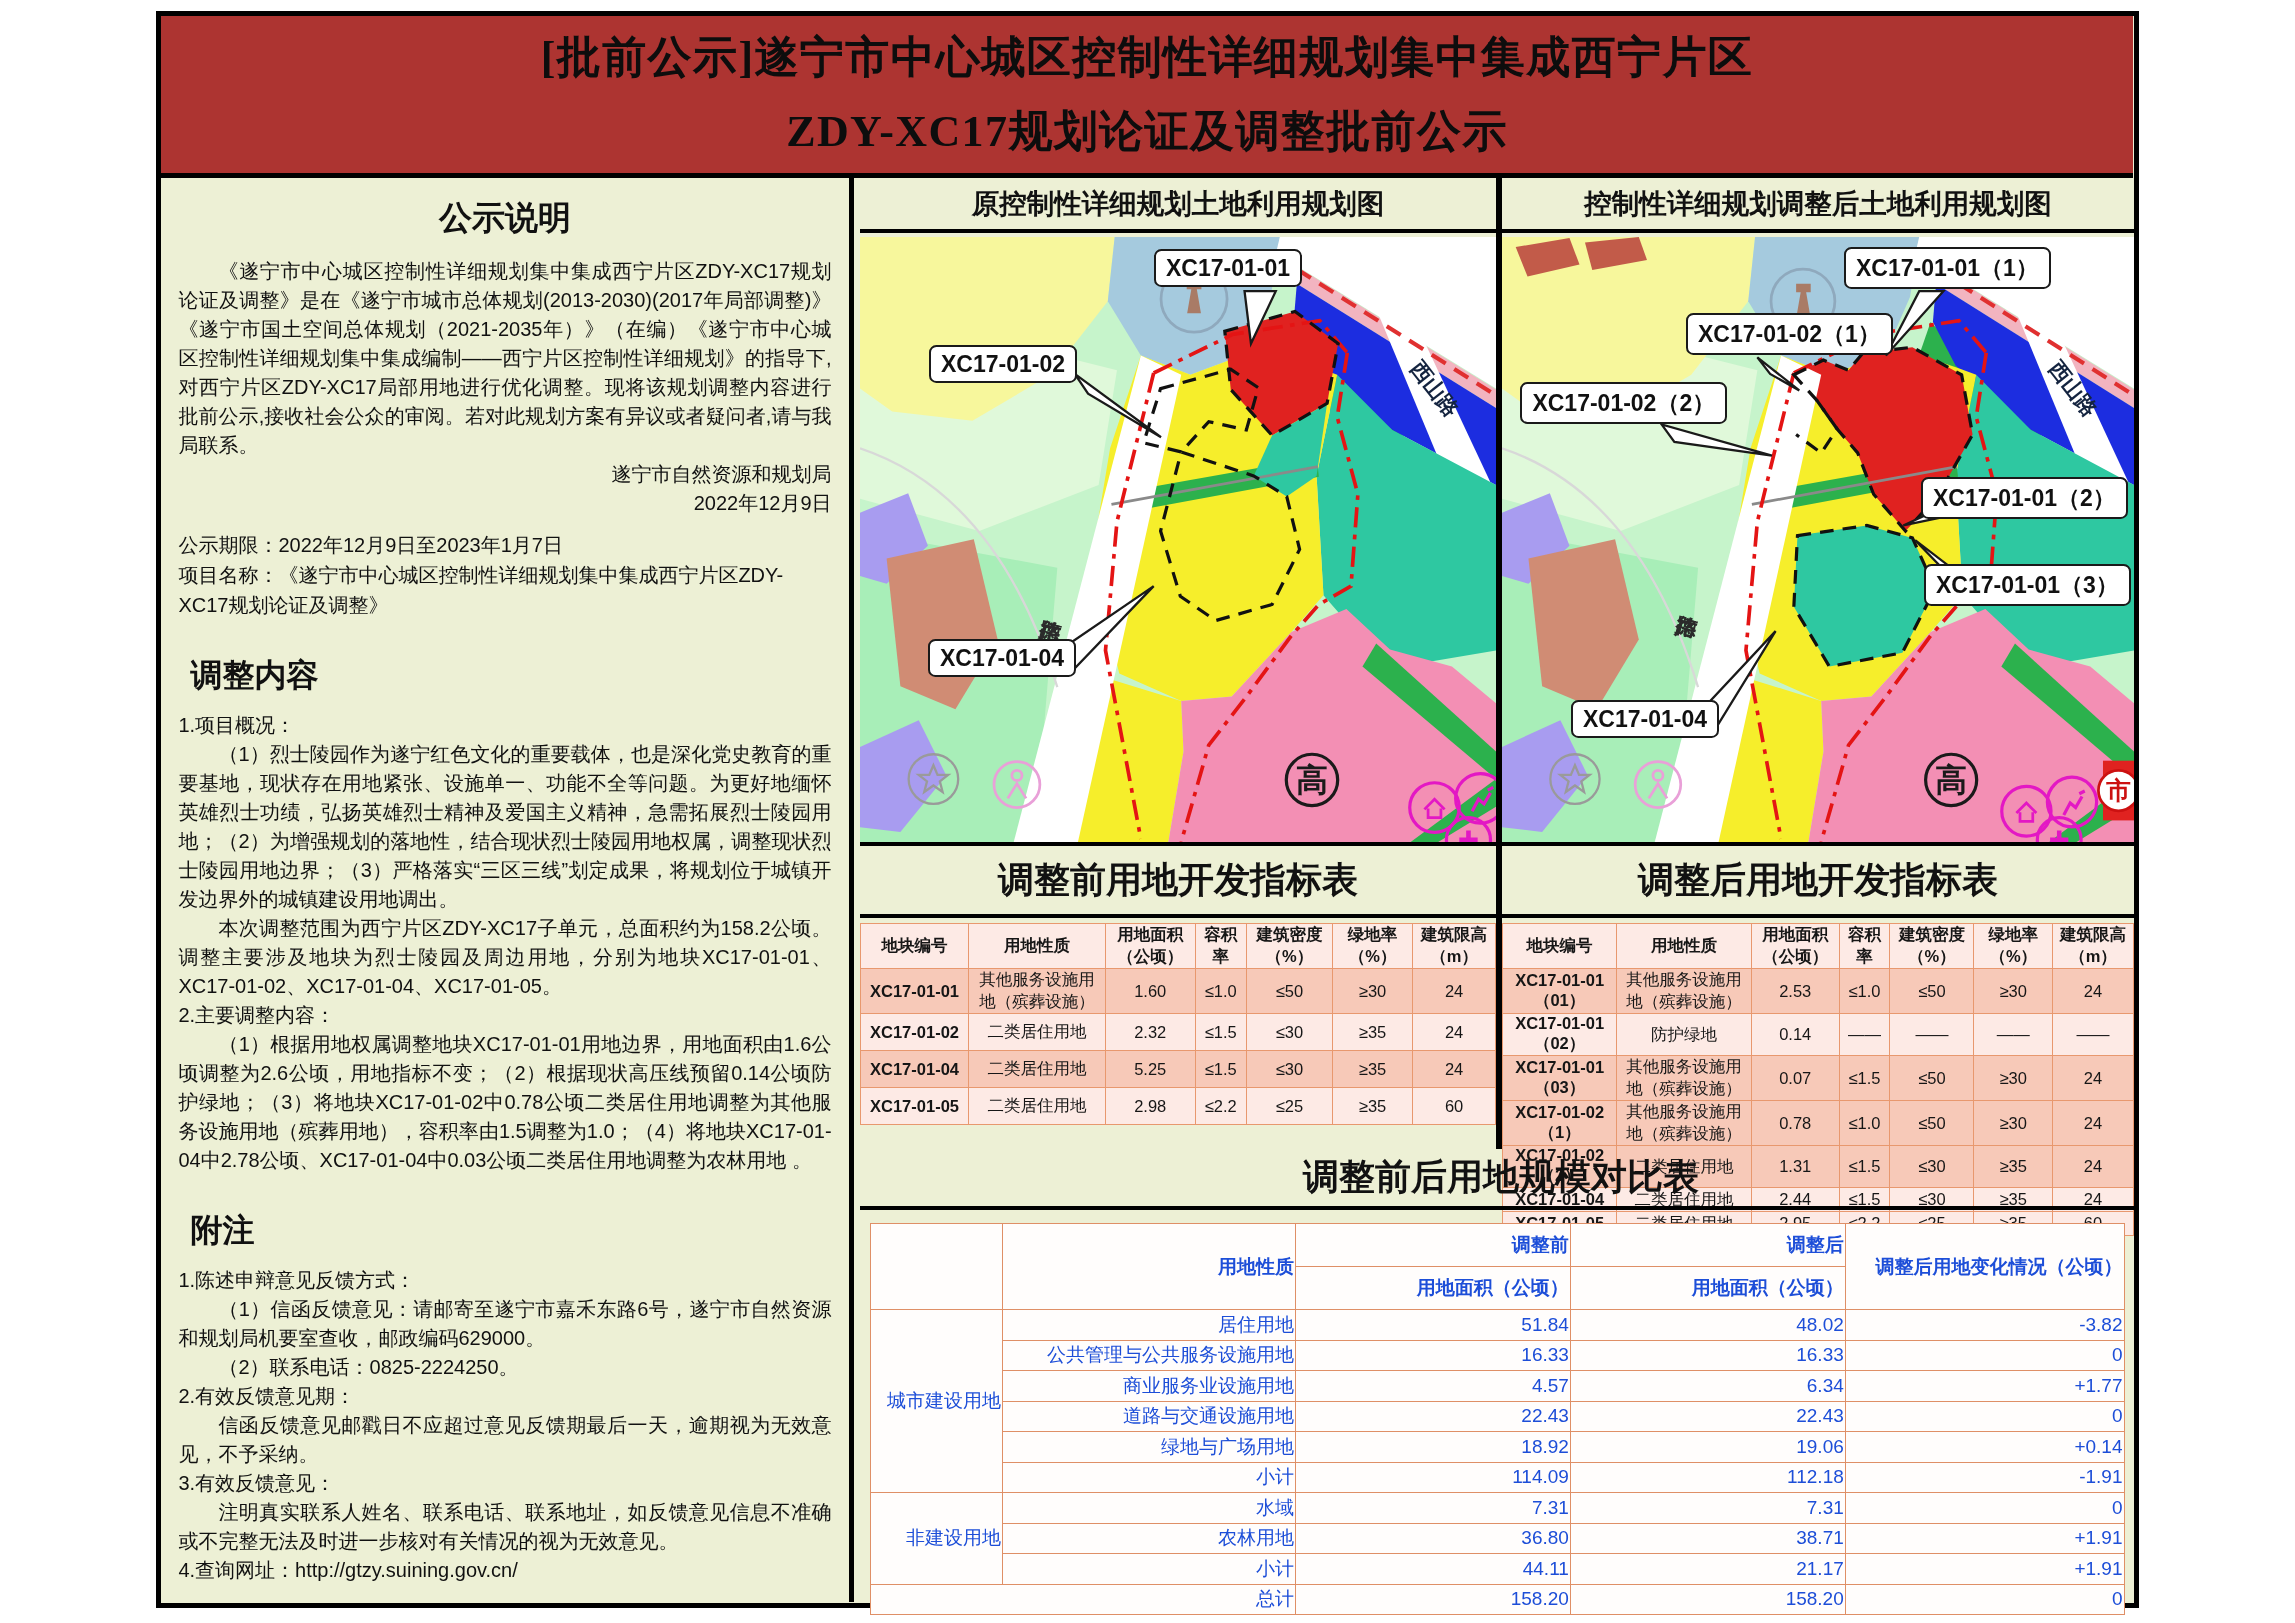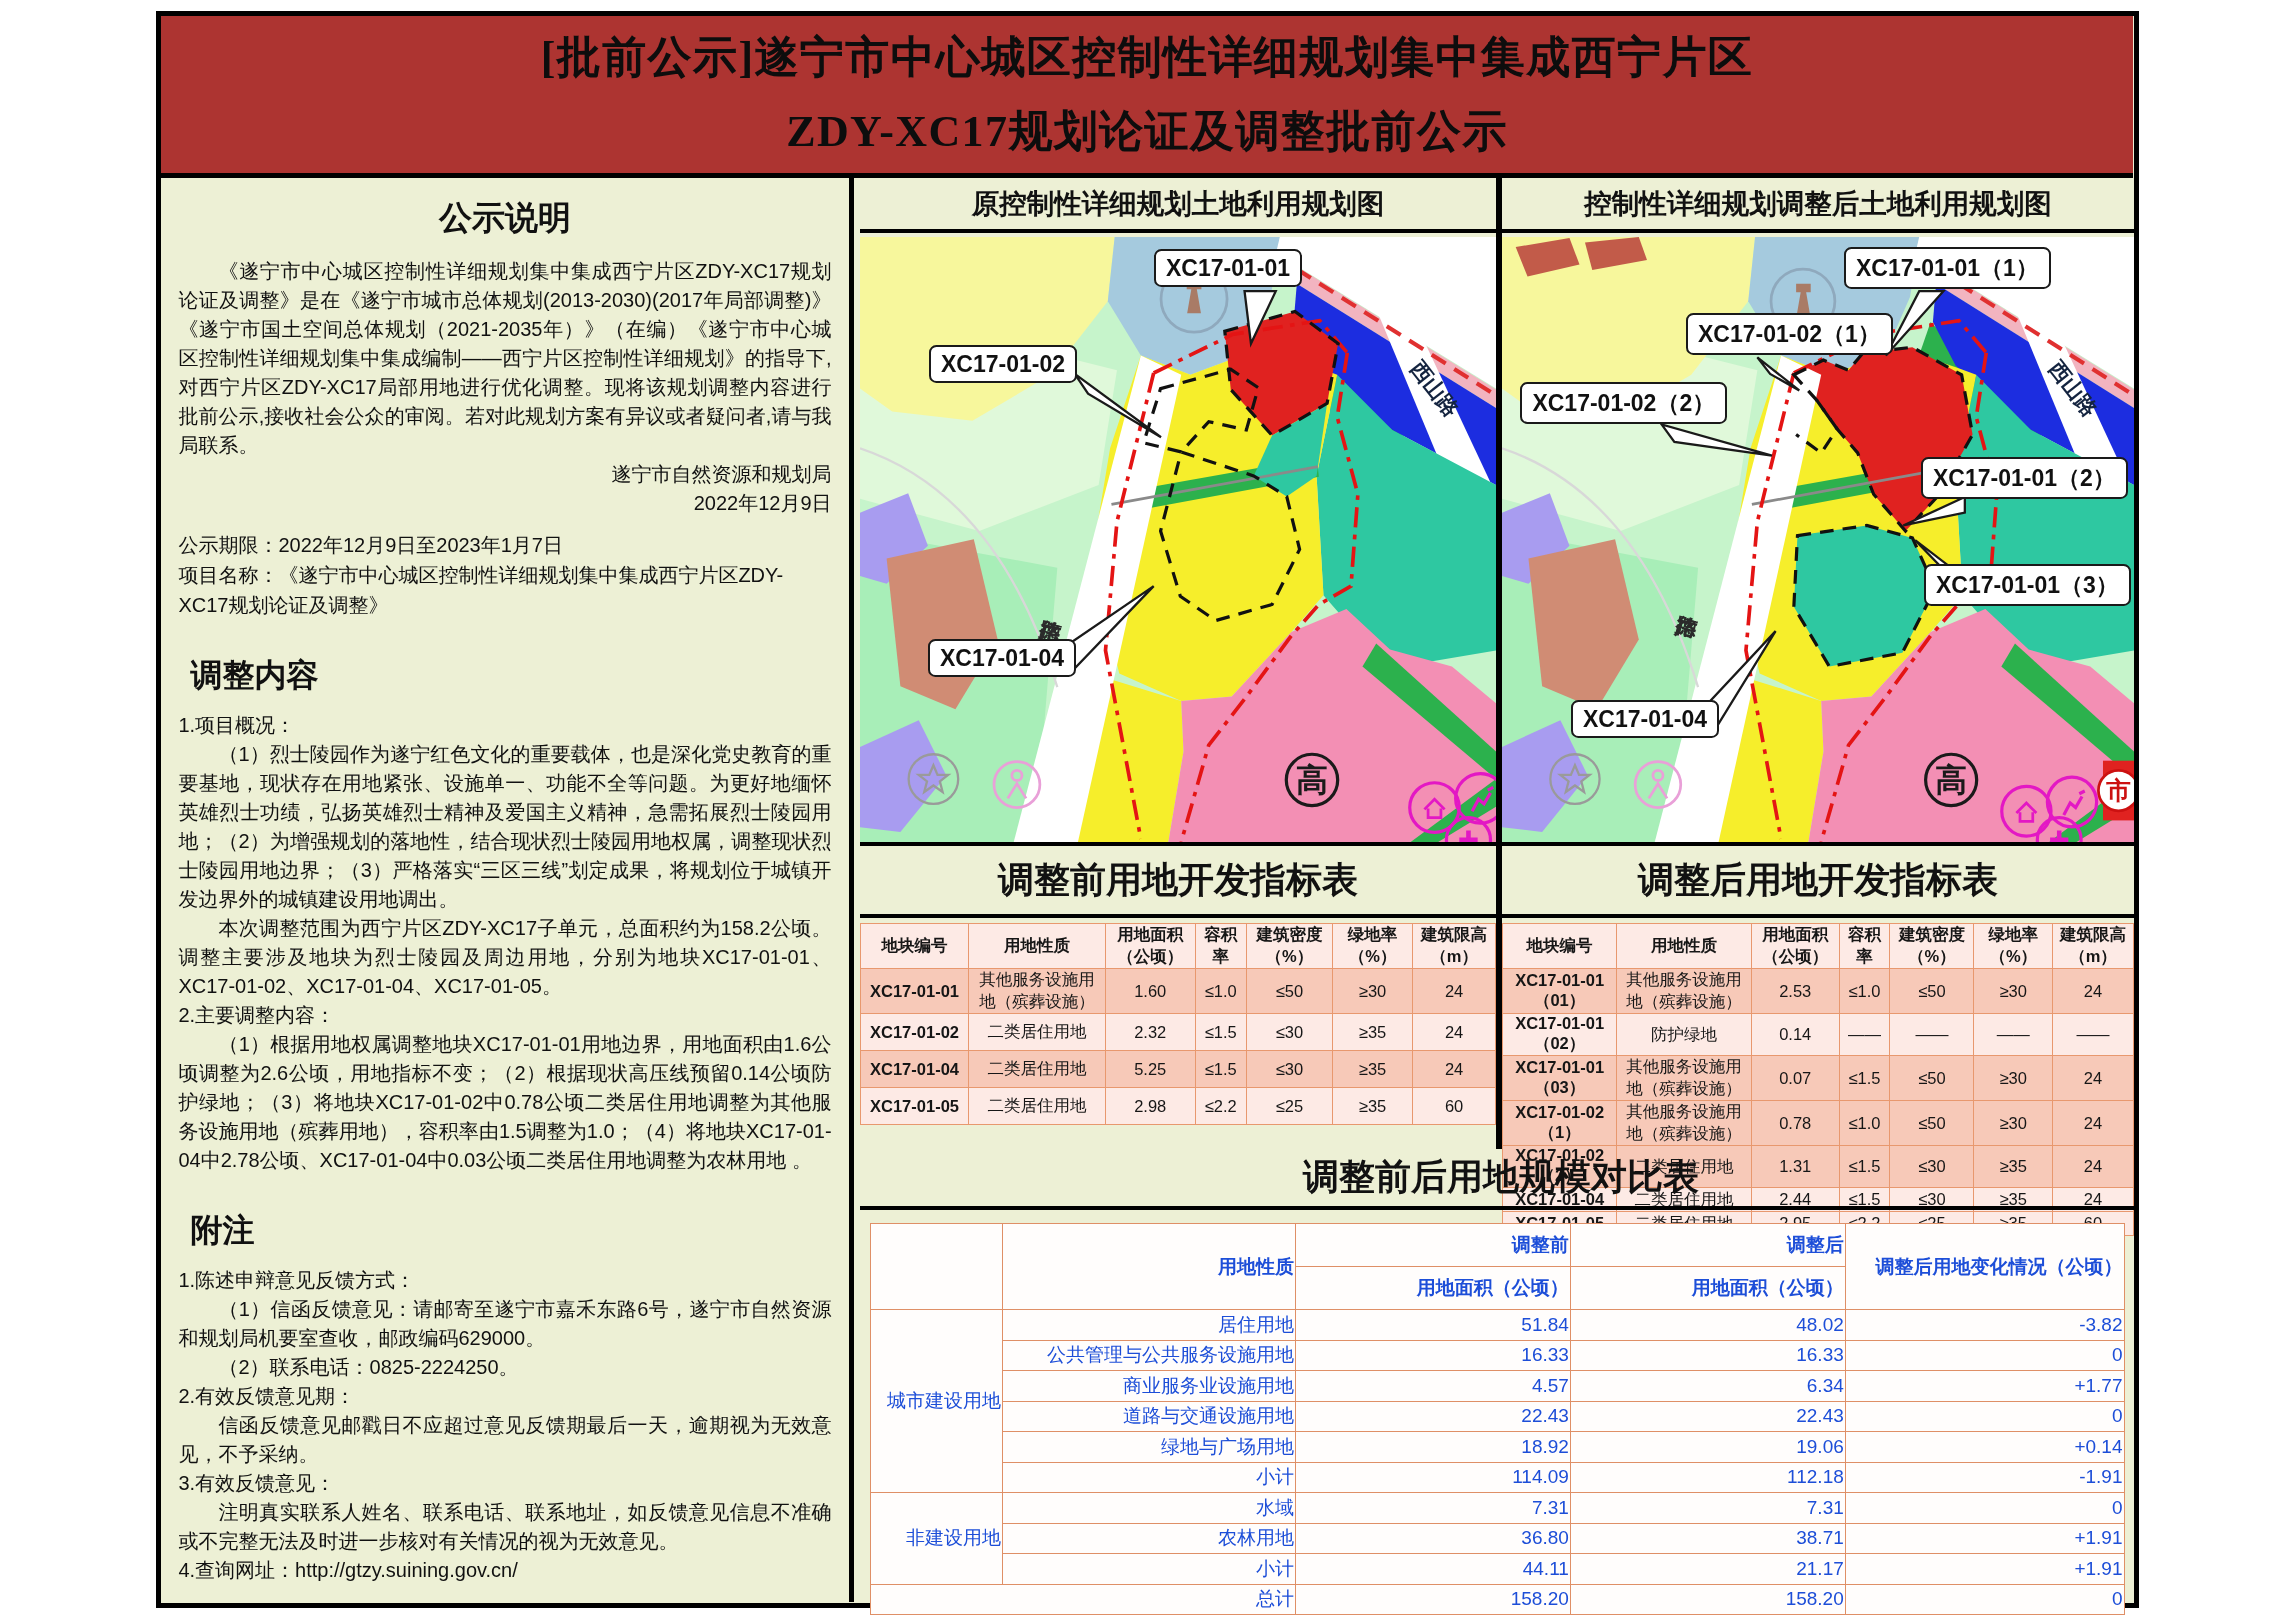--- a/index.html
+++ b/index.html
@@ -319,21 +319,21 @@
             <polygon points="560,262 588,298 652,334"></polygon>
             <polygon points="350,408 378,446 592,476"></polygon>
             <polygon points="1015,566 1015,600 880,628"></polygon>
             <polygon points="1035,758 1035,792 906,660"></polygon>
             <polygon points="432,1036 466,1074 600,858"></polygon>
           </g>
         </svg>
         <div class="callout" style="left:342px;top:10px;">XC17-01-01（1）</div>
         <div class="callout" style="left:184px;top:76px;">XC17-01-02（1）</div>
         <div class="callout" style="left:18.4px;top:145px;">XC17-01-02（2）</div>
-        <div class="callout" style="left:419px;top:220px;">XC17-01-01（2）</div>
+        <div class="callout" style="left:419px;top:240px;">XC17-01-01（2）</div>
         <div class="callout" style="left:422px;top:327px;">XC17-01-01（3）</div>
         <div class="callout" style="left:69px;top:463px;">XC17-01-04</div>
       </div>
 
       <div class="tbl-band">
         <span>调整后用地开发指标表</span>
       </div>
       <div class="tbl-zone">
         <table class="ind-table tbl-after">
           <thead>

